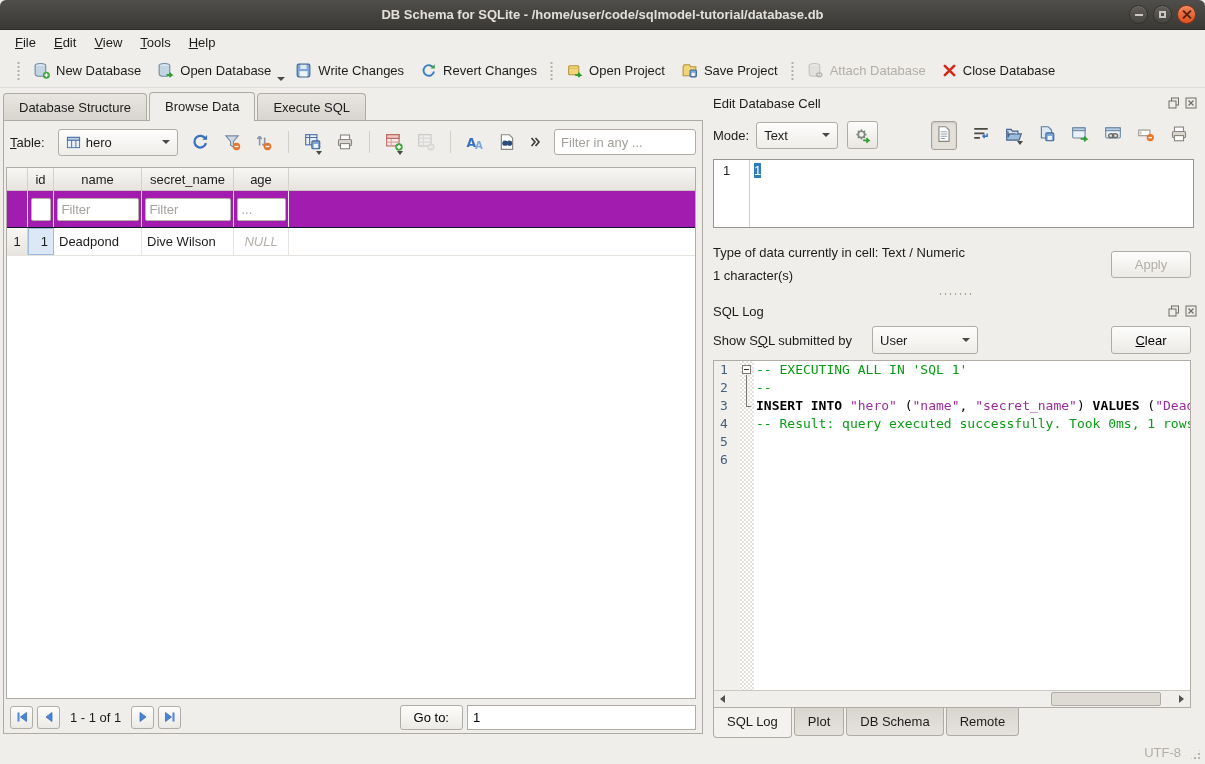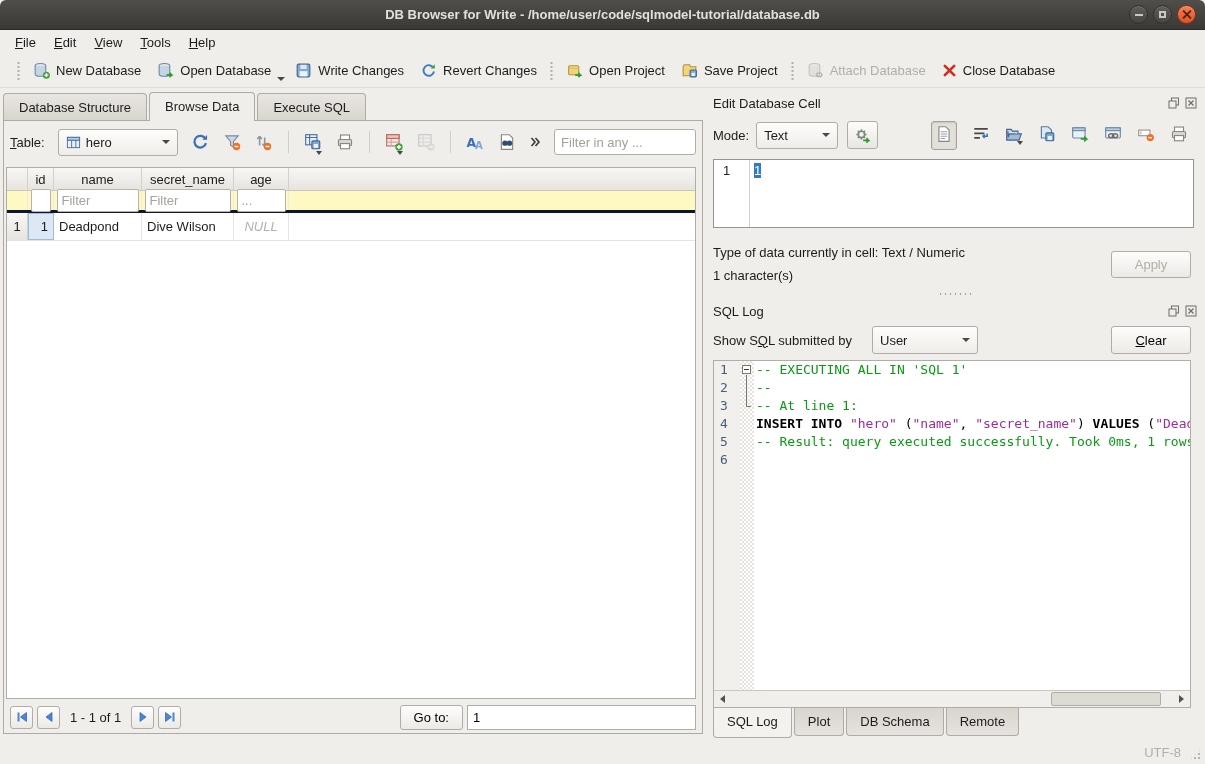--- a/index.html
+++ b/index.html
@@ -62,21 +62,21 @@
   .filter-any{width:142px;height:26px;border:1px solid #b1ada6;border-radius:3px;padding:0 6px;font:13px "Liberation Sans",sans-serif;color:#222;background:#fff}
   .filter-any::placeholder{color:#a39f99}
 
   
   .grid{flex:1;margin:4px 6px 2px 2px;border:1px solid #b1ada6;background:#fff;display:flex;flex-direction:column;overflow:hidden}
   .g-row{display:flex;flex-shrink:0}
   .hcell{background:linear-gradient(#f8f7f5,#e7e4df);border-right:1px solid #d4d1cb;border-bottom:1px solid #c9c6c0;
     display:flex;align-items:center;justify-content:center;height:23px}
   .g-head .fill{flex:1;border-right:none}
   .c-corner{width:21px}.c-id{width:26px}.c-name{width:88px}.c-secret{width:92px}.c-age{width:55px}
-  .g-filter{height:22px;background:#fef9c3;border-bottom:3px solid #0f172a}
+  .g-filter{height:37px;background:#a21caf;border-bottom:1px solid #0f172a}
   .g-filter .fcell{display:flex;align-items:center;justify-content:center;border-right:1px solid #eceae5}
   .g-filter input{width:calc(100% - 5px);height:23px;border:1px solid #b7b3ac;border-radius:2px;padding:0 4px;background:#fff;
     font:13px "Liberation Sans",sans-serif;color:#222}
   .g-filter input::placeholder{color:#a6a29c;opacity:1}
   .g-filter .fill{flex:1;border-right:none}
   .g-data{height:28px;border-bottom:1px solid #e7e4df}
   .rowhdr{background:linear-gradient(#f8f7f5,#e7e4df);border-right:1px solid #d4d1cb;display:flex;align-items:center;justify-content:center}
   .dcell{display:flex;align-items:center;padding:0 5px;border-right:1px solid #e7e4df}
   .dcell.num{justify-content:flex-end}
   .dcell.selected{background:#dce8f5;border:1px solid #9ebbda}
@@ -158,21 +158,21 @@
   .statusbar{height:24px;display:flex;align-items:center;justify-content:flex-end;padding-right:24px;color:#b2aea7;position:relative}
   .grip{position:absolute;right:3px;bottom:3px;width:13px;height:13px;
     background-image:radial-gradient(#b9b5ae 1px,transparent 1.2px);background-size:4px 4px;clip-path:polygon(100% 0,100% 100%,0 100%)}
 </style>
 </head>
 <body>
 
 <div class="window">
 
   <div class="titlebar">
-    <span class="title">DB Browser for Write - /home/user/code/sqlmodel-tutorial/database.db</span>
+    <span class="title">DB Schema for SQLite - /home/user/code/sqlmodel-tutorial/database.db</span>
     <div class="win-controls">
       <div class="wb wb-min">
           <span class="g"></span>
         </div>
       <div class="wb wb-max">
           <span class="g"></span>
         </div>
       <div class="wb wb-close">
           <span class="g"></span>
         </div>
@@ -610,21 +610,20 @@
                 <div class="fv" style="top:0;height:10px"></div>
                 <div class="fh"></div>
               </div>
             <div class="fold-cell"></div>
             <div class="fold-cell"></div>
             <div class="fold-cell"></div>
           </div>
           <div class="log-text">
             <div class="sql-line"><span class="tk-c">-- EXECUTING ALL IN 'SQL 1'</span></div>
             <div class="sql-line"><span class="tk-c">--</span></div>
-            <div class="sql-line"><span class="tk-c">-- At line 1:</span></div>
             <div class="sql-line"><span class="tk-k">INSERT INTO</span><span class="tk-p"> </span><span class="tk-i">"hero"</span><span class="tk-p"> (</span><span class="tk-i">"name"</span><span class="tk-p">, </span><span class="tk-i">"secret_name"</span><span class="tk-p">) </span><span class="tk-k">VALUES</span><span class="tk-p"> (</span><span class="tk-i">"Deadpond</span></div>
             <div class="sql-line"><span class="tk-c">-- Result: query executed successfully. Took 0ms, 1 rows aff</span></div>
             <div class="sql-line"></div>
           </div>
         </div>
         <div class="hscroll">
           <div class="hs-arrow">
               <span class="tri-l"></span>
             </div>
           <div class="hs-track">

